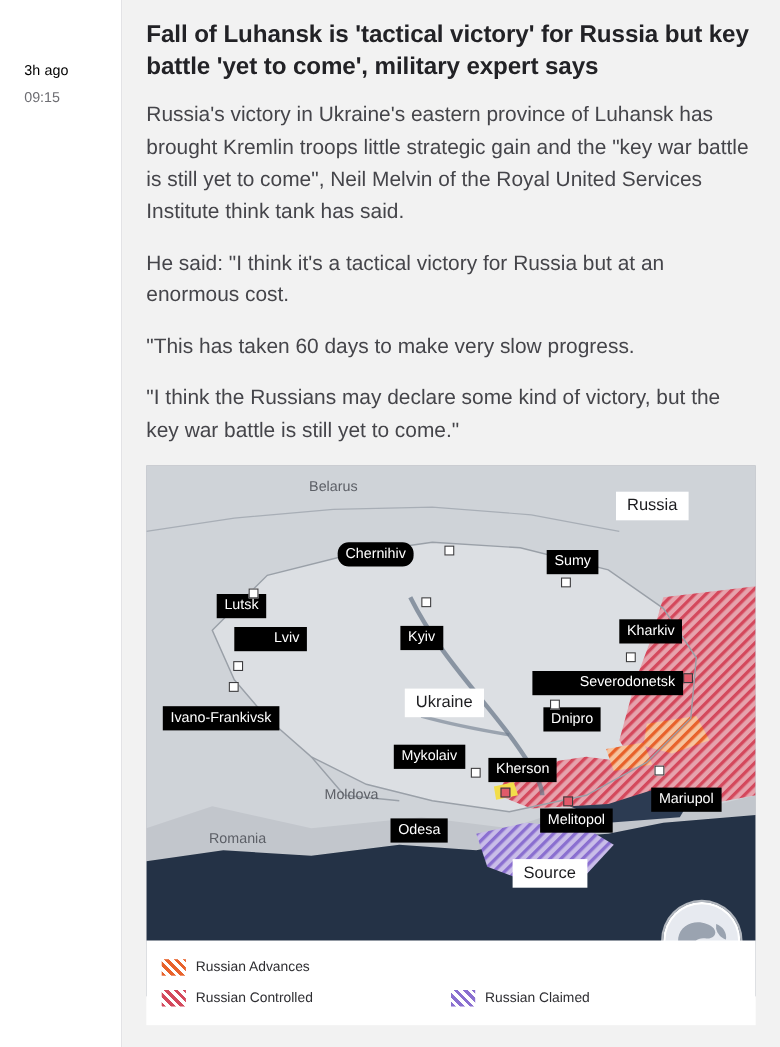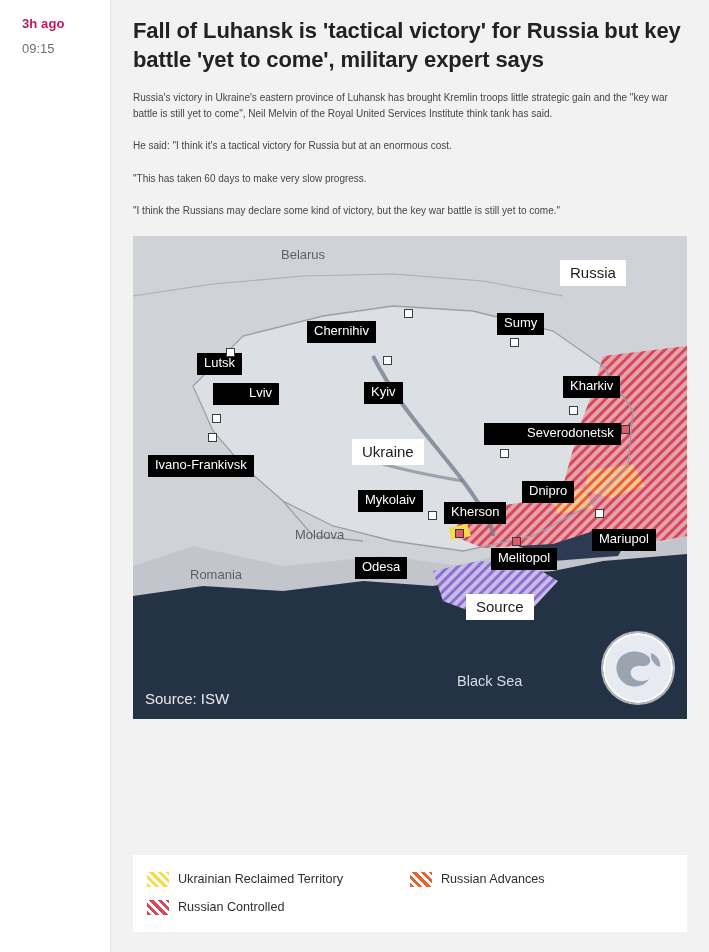--- a/index.html
+++ b/index.html
@@ -16,23 +16,24 @@
     overflow: hidden;
   }
   .timestamp-col {
     position: absolute;
     left: 0; top: 0;
     width: 110px;
     padding: 16px 0 0 22px;
   }
   .time-ago {
     font-size: 13px;
-    font-weight: bold;
-    color: #be185d;
+    font-weight: normal;
+    color: #000000;
     letter-spacing: 0.1px;
+    margin-top: 40px;
   }
   .time-clock {
     font-size: 13px;
     color: #6e6e73;
     margin-top: 10px;
   }
   .divider {
     position: absolute;
     left: 110px; top: 0;
     width: 1px; height: 952px;
@@ -50,21 +51,21 @@
   }
   .headline {
     font-size: 22px;
     line-height: 1.32;
     font-weight: bold;
     color: #222226;
     margin: 0 0 16px 0;
     letter-spacing: -0.1px;
   }
   .para {
-    font-size: 10px;
+    font-size: 19px;
     line-height: 1.55;
     color: #45454a;
     margin: 0 0 17px 0;
   }
   .map-wrap {
     position: relative;
     margin: 8px 22px 0 22px;
     width: 554px;
     height: 483px;
     background: #b9bdc4;
@@ -222,32 +223,32 @@
         <path d="M150,265 L180,300 L230,305" fill="none" stroke="#9aa0a8" stroke-width="1.3"></path>
         <path d="M0,60 L80,48 L170,40 L260,38 L350,45 L430,60" fill="none" stroke="#a8aeb6" stroke-width="1.1"></path>
       </svg>
 
       <div class="plain" style="left:148px; top:11px;">Belarus</div>
       <div class="plain" style="left:162px; top:291px;">Moldova</div>
       <div class="plain" style="left:57px; top:331px;">Romania</div>
       <div class="plain sea" style="left:324px; top:437px;">Black Sea</div>
 
       <div class="chip light" style="left:427px; top:24px;">Russia</div>
-      <div class="chip light" style="left:219px; top:203px;">Ukraine</div>
+      <div class="chip light" style="left:235px; top:203px;">Ukraine</div>
       <div class="chip light" style="left:333px; top:358px;">Source</div>
 
       <div class="chip" style="left:64px; top:82px;margin-top:35px;">Lutsk</div>
-      <div class="chip" style="left:174px; top:85px;">Chernihiv</div>
+      <div class="chip" style="left:174px; top:70px;border-radius:10px;">Chernihiv</div>
       <div class="chip" style="left:349px; top:77px;margin-left:15px;">Sumy</div>
       <div class="chip" style="left:80px; top:147px;padding-left:36px;">Lviv</div>
       <div class="chip" style="left:231px; top:146px;">Kyiv</div>
       <div class="chip" style="left:430px; top:140px;">Kharkiv</div>
       <div class="chip" style="left:351px; top:187px;padding-left:43px;">Severodonetsk</div>
       <div class="chip" style="left:15px; top:219px;">Ivano-Frankivsk</div>
-      <div class="chip" style="left:361px; top:245px;margin-left:28px;">Dnipro</div>
+      <div class="chip" style="left:361px; top:220px;">Dnipro</div>
       <div class="chip" style="left:225px; top:254px;">Mykolaiv</div>
       <div class="chip" style="left:311px; top:266px;">Kherson</div>
       <div class="chip" style="left:459px; top:293px;">Mariupol</div>
       <div class="chip" style="left:358px; top:312px;">Melitopol</div>
       <div class="chip" style="left:222px; top:321px;">Odesa</div>
 
       <div class="marker" style="left:93px; top:112px;"></div>
       <div class="marker" style="left:250px; top:120px;"></div>
       <div class="marker" style="left:271px; top:73px;"></div>
       <div class="marker" style="left:377px; top:102px;"></div>
@@ -269,30 +270,30 @@
           <path d="M20,22 C28,16 40,18 46,24 C50,30 44,34 38,33 C32,32 26,36 28,42 C30,48 40,50 46,46 C40,56 24,56 17,46 C11,37 13,27 20,22 Z" fill="#9aa3b0"></path>
           <path d="M48,20 C54,22 58,28 57,34 C53,33 49,29 48,24 Z" fill="#9aa3b0"></path>
           <circle cx="35" cy="35" r="34" fill="none" stroke="#ffffff" stroke-width="2"></circle>
         </svg>
       </div>
     </div>
 
     <div class="legend">
       <div class="legend-row">
         <div class="legend-item">
-          <span class="swatch" style="background-image:repeating-linear-gradient(45deg,#f2dd4a 0 3px,#ffffff 3px 6px);"></span>
-          <span class="legend-label">Ukrainian Reclaimed Territory</span>
-        </div>
-        <div class="legend-item">
           <span class="swatch" style="background-image:repeating-linear-gradient(45deg,#e8622b 0 3px,#ffffff 3px 6px);"></span>
           <span class="legend-label">Russian Advances</span>
         </div>
       </div>
       <div class="legend-row">
         <div class="legend-item">
           <span class="swatch" style="background-image:repeating-linear-gradient(45deg,#d4485c 0 3px,#ffffff 3px 6px);"></span>
           <span class="legend-label">Russian Controlled</span>
         </div>
+        <div class="legend-item">
+          <span class="swatch" style="background-image:repeating-linear-gradient(45deg,#8a6fd0 0 3px,#ffffff 3px 6px);"></span>
+          <span class="legend-label">Russian Claimed</span>
+        </div>
       </div>
     </div>
 
   </div>
 </div>
 
 </body></html>

